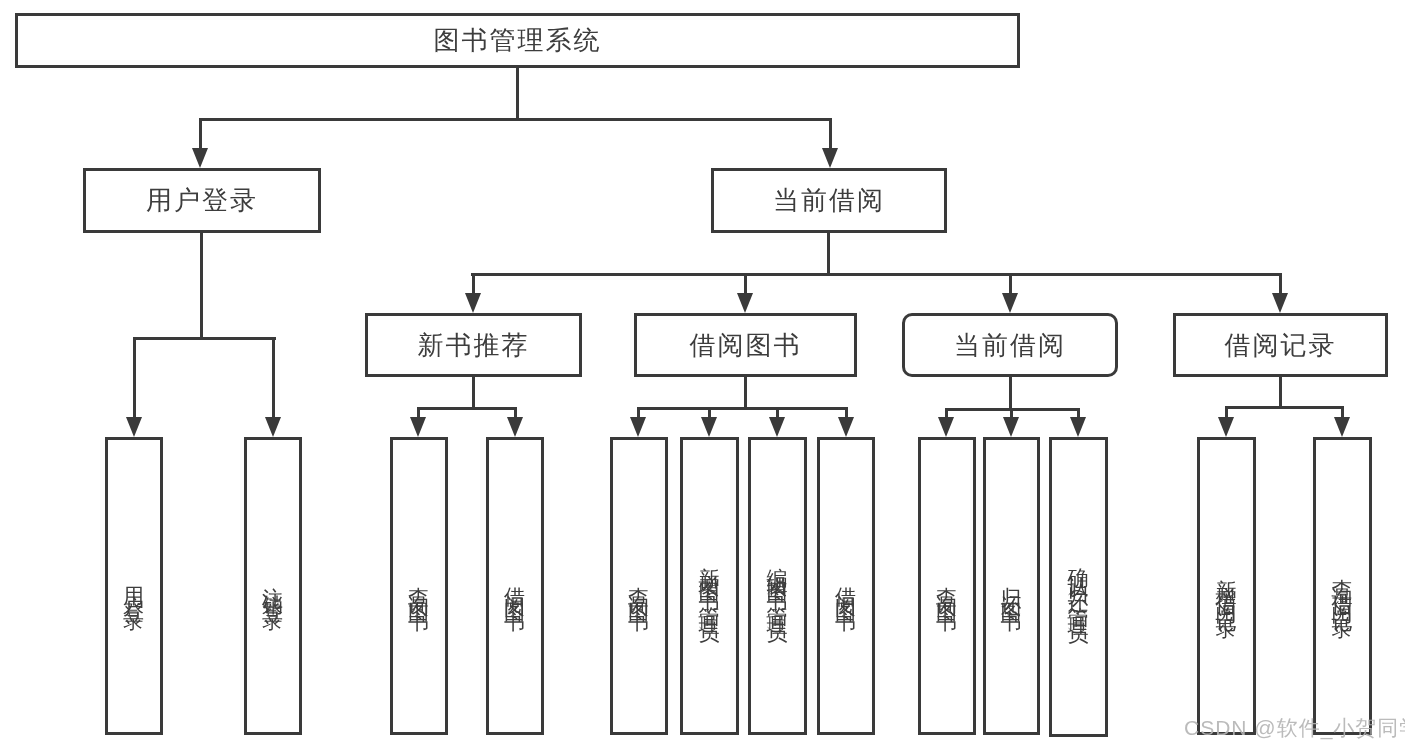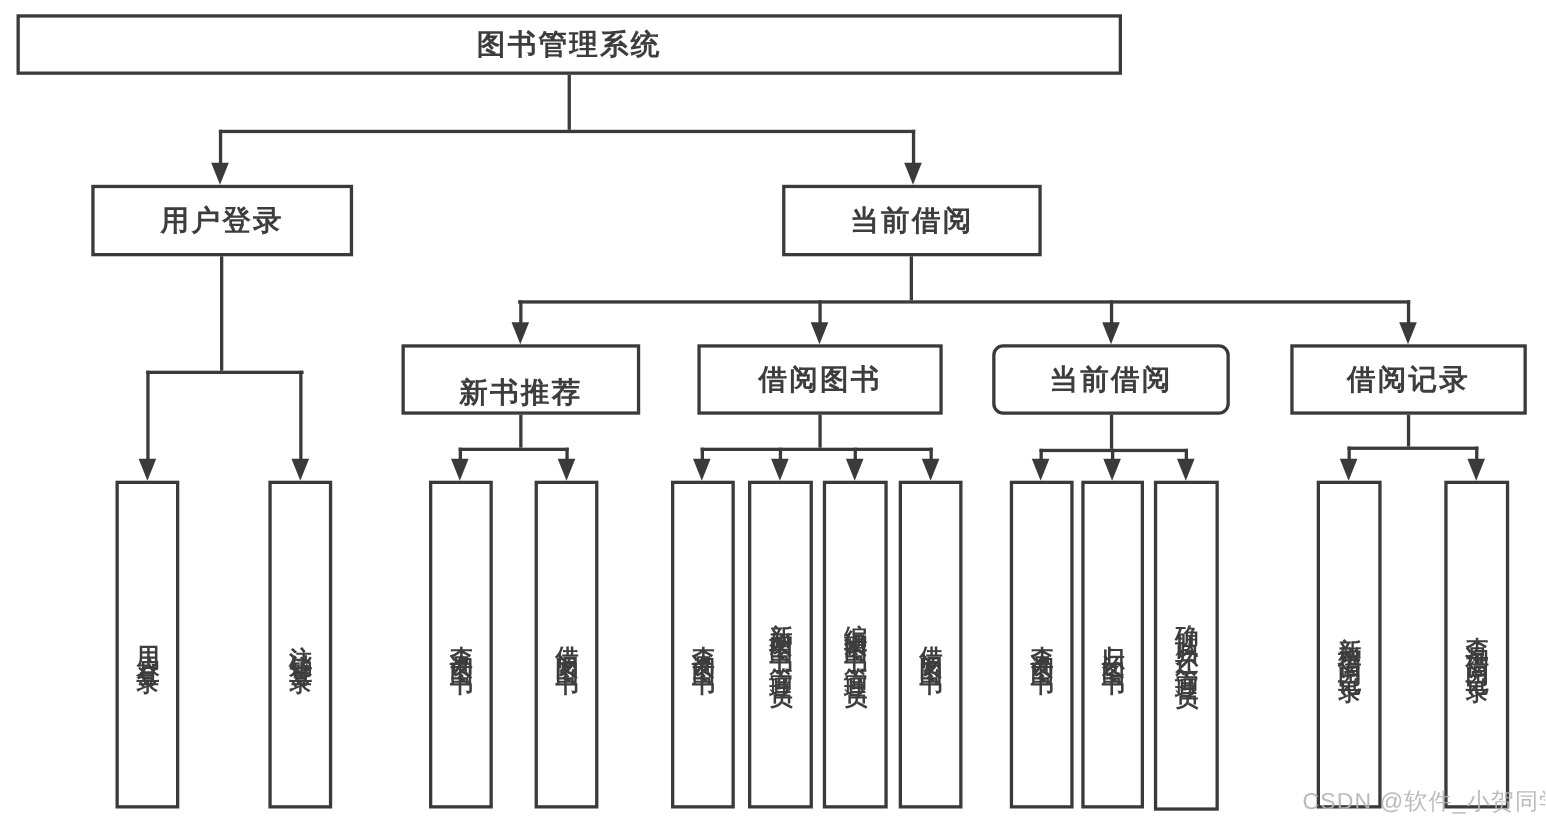--- a/index.html
+++ b/index.html
@@ -6,21 +6,20 @@
   .canvas {
     position:relative; width:1405px; height:747px; background:#ffffff;
     font-family:"Liberation Sans","DejaVu Sans",sans-serif;
     overflow:hidden;
   }
   .box {
     position:absolute; box-sizing:border-box;
     border:3px solid #3a3a3a; background:#ffffff;
     display:flex; align-items:center; justify-content:center;
     color:#3d3d3d;
-    font-weight:bold;
   }
   .hbox { font-size:26px; letter-spacing:2px; }
   .hbox .lbl { white-space:nowrap; }
   .vbox .lbl {
     writing-mode:vertical-rl; text-orientation:mixed;
     font-size:21px; letter-spacing:8px; color:#3d3d3d;
     line-height:1;
   }
   .line { position:absolute; background:#3a3a3a; }
   .ahead {
@@ -45,21 +44,21 @@
   </div>
 
   <div class="box hbox" style="left:83px; top:168px; width:238px; height:65px;">
     <span class="lbl">用户登录</span>
   </div>
 
   <div class="box hbox" style="left:711px; top:168px; width:236px; height:65px;">
     <span class="lbl">当前借阅</span>
   </div>
 
-  <div class="box hbox" style="left:365px; top:313px; width:217px; height:64px;align-items:flex-end;">
+  <div class="box hbox" style="left:365px; top:313px; width:217px; height:64px;">
     <span class="lbl">新书推荐</span>
   </div>
 
   <div class="box hbox" style="left:634px; top:313px; width:223px; height:64px;">
     <span class="lbl">借阅图书</span>
   </div>
 
   <div class="box hbox" style="left:902px; top:313px; width:216px; height:64px;border-radius:10px;">
     <span class="lbl">当前借阅</span>
   </div>

